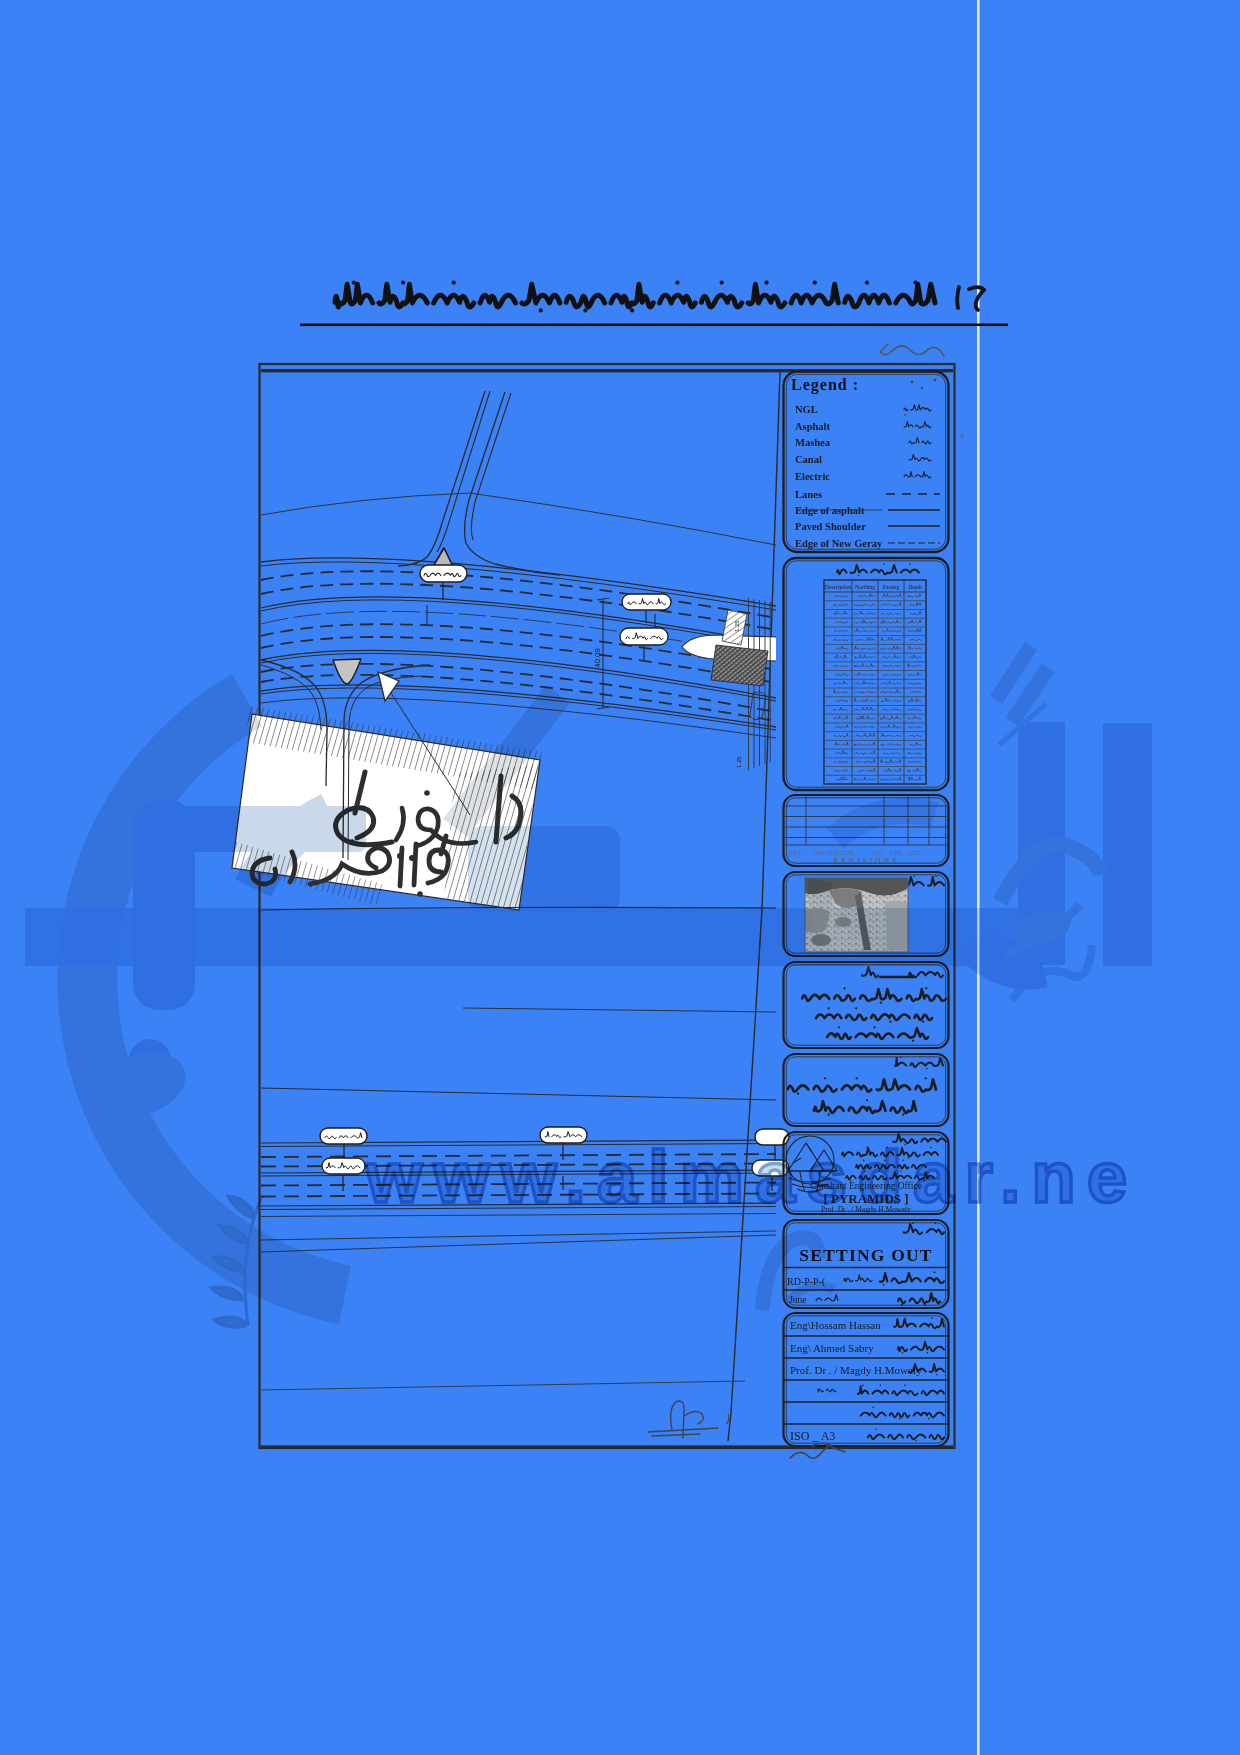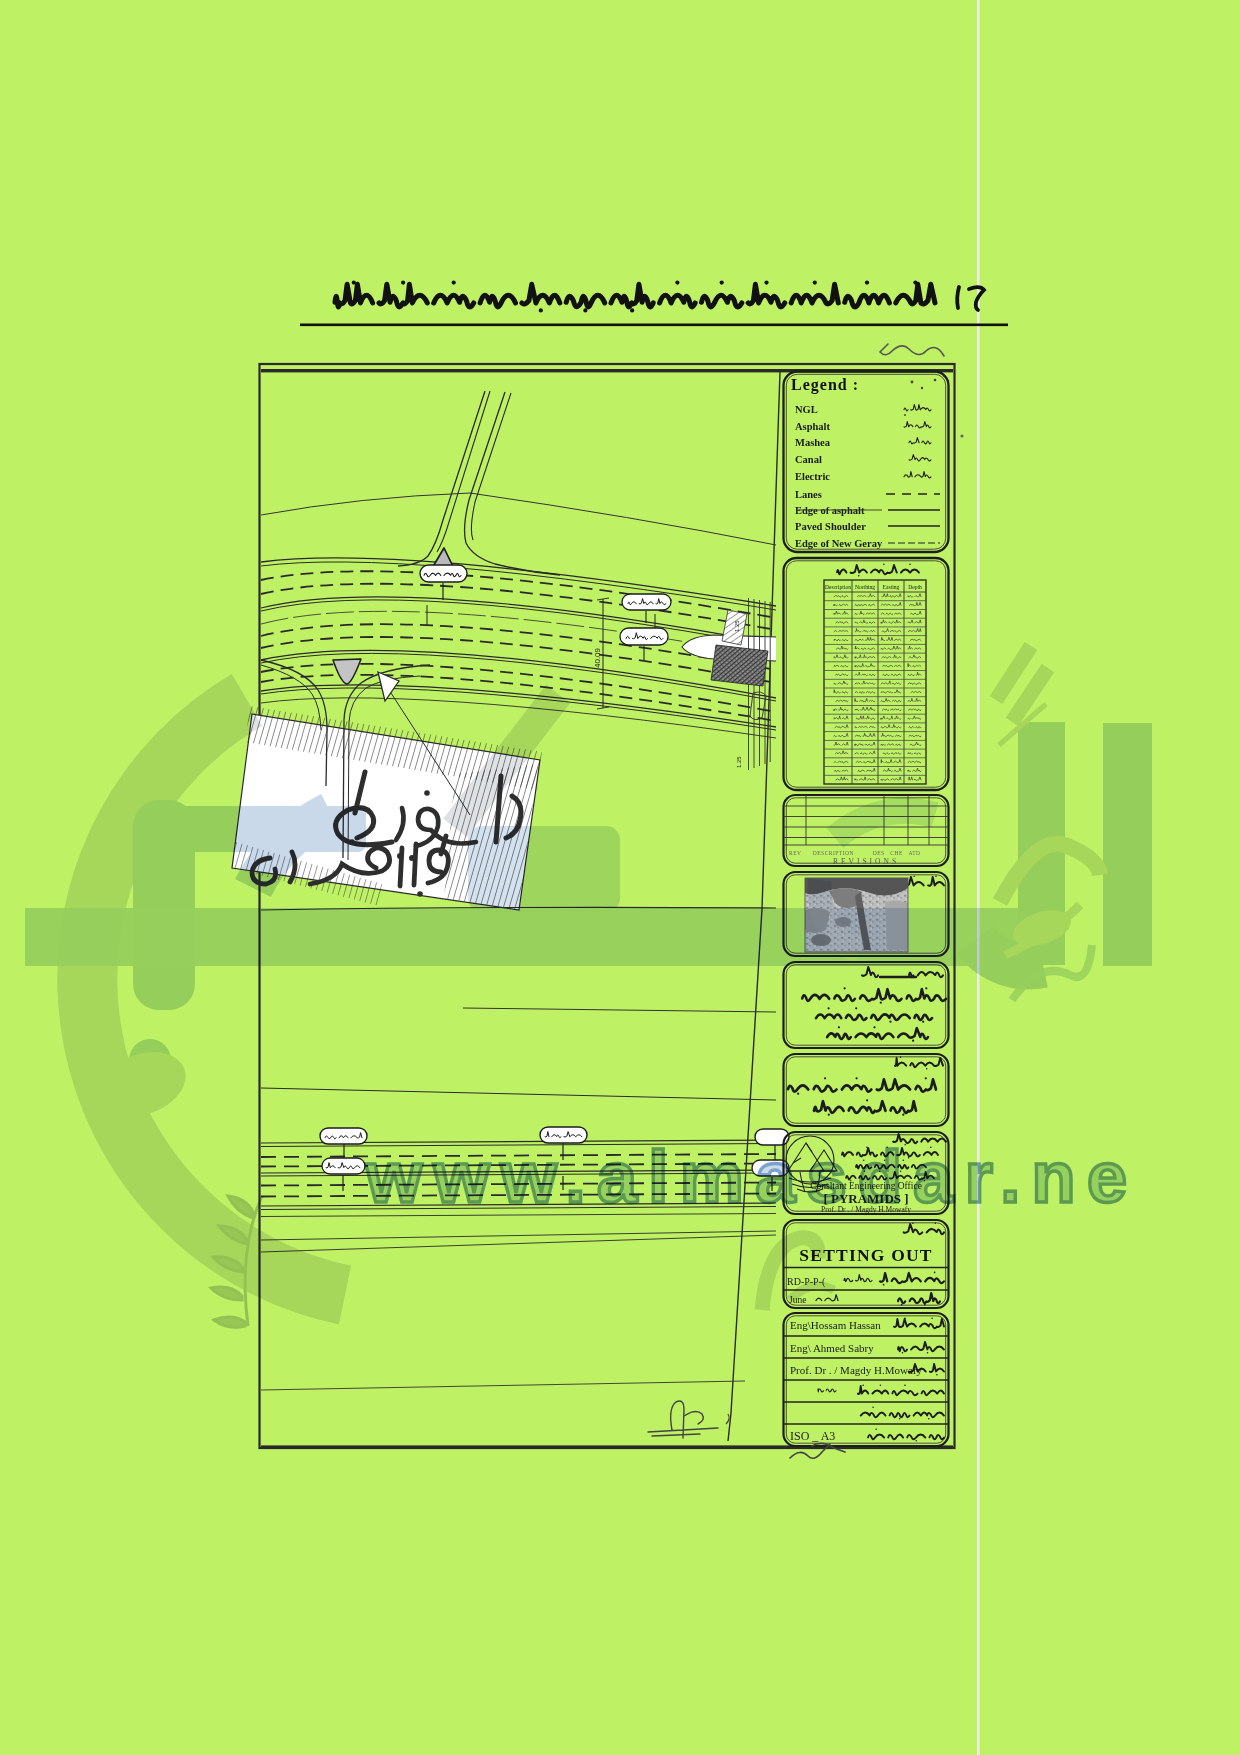--- a/index.html
+++ b/index.html
@@ -1,15 +1,15 @@
 <!DOCTYPE html>
 <html><head><meta charset="utf-8">
 <style>
 html,body{margin:0;padding:0;background:#fff;}
-#page{position:relative;width:1240px;height:1755px;background:#bef264;overflow:hidden;}
+#page{position:relative;width:1240px;height:1755px;background:#3b82f6;overflow:hidden;}
 </style></head>
 <body>
 
 <div id="page">
 <svg width="1240" height="1755" viewBox="0 0 1240 1755">
 
 <rect x="977" y="0" width="2.5" height="1755" fill="#ededed"></rect>
 
 <path d="M 935.0 302.9 L 930.8 284.3 L 927.9 300.6 Q 923.7 305.8 920.9 302.9 L 917.8 284.3 L 915.8 300.6 Q 912.8 305.8 910.8 302.9 Q 903.3 287.8 895.8 302.9 " fill="none" stroke="#111" stroke-width="5.0" stroke-linecap="round" stroke-linejoin="round"></path>
       <circle cx="915.4" cy="282.6" r="2.1" fill="#111"></circle>

